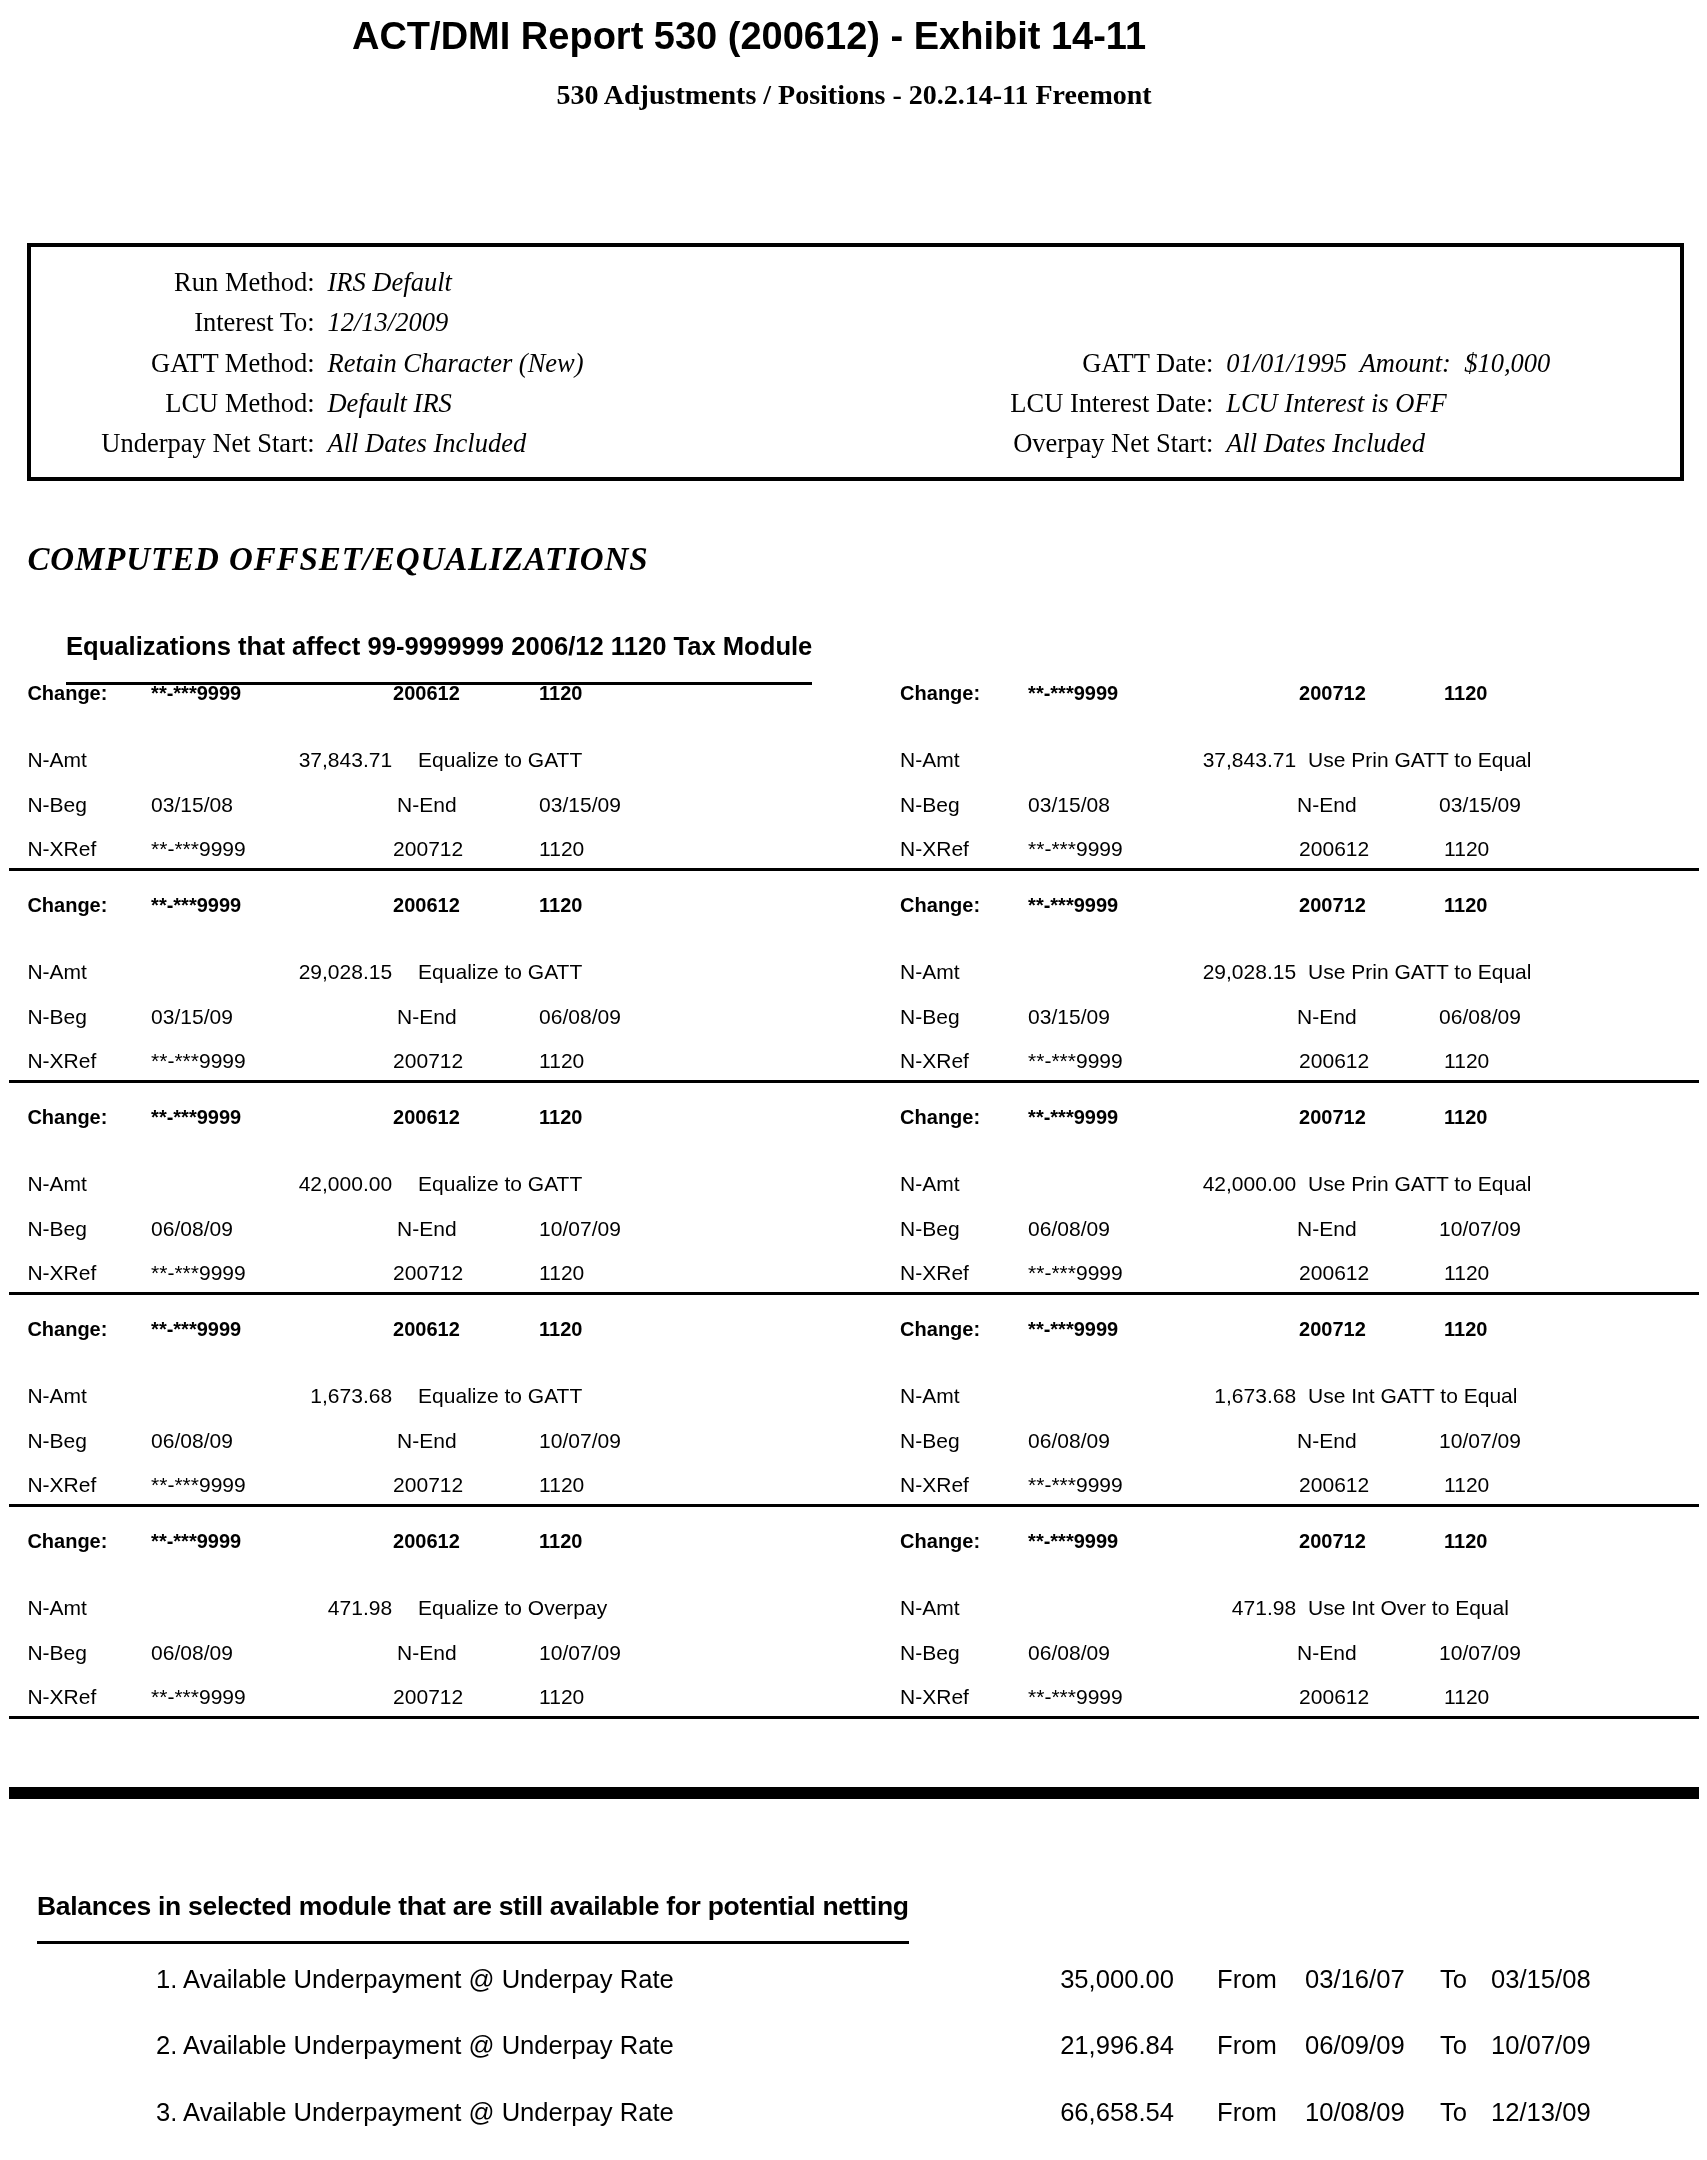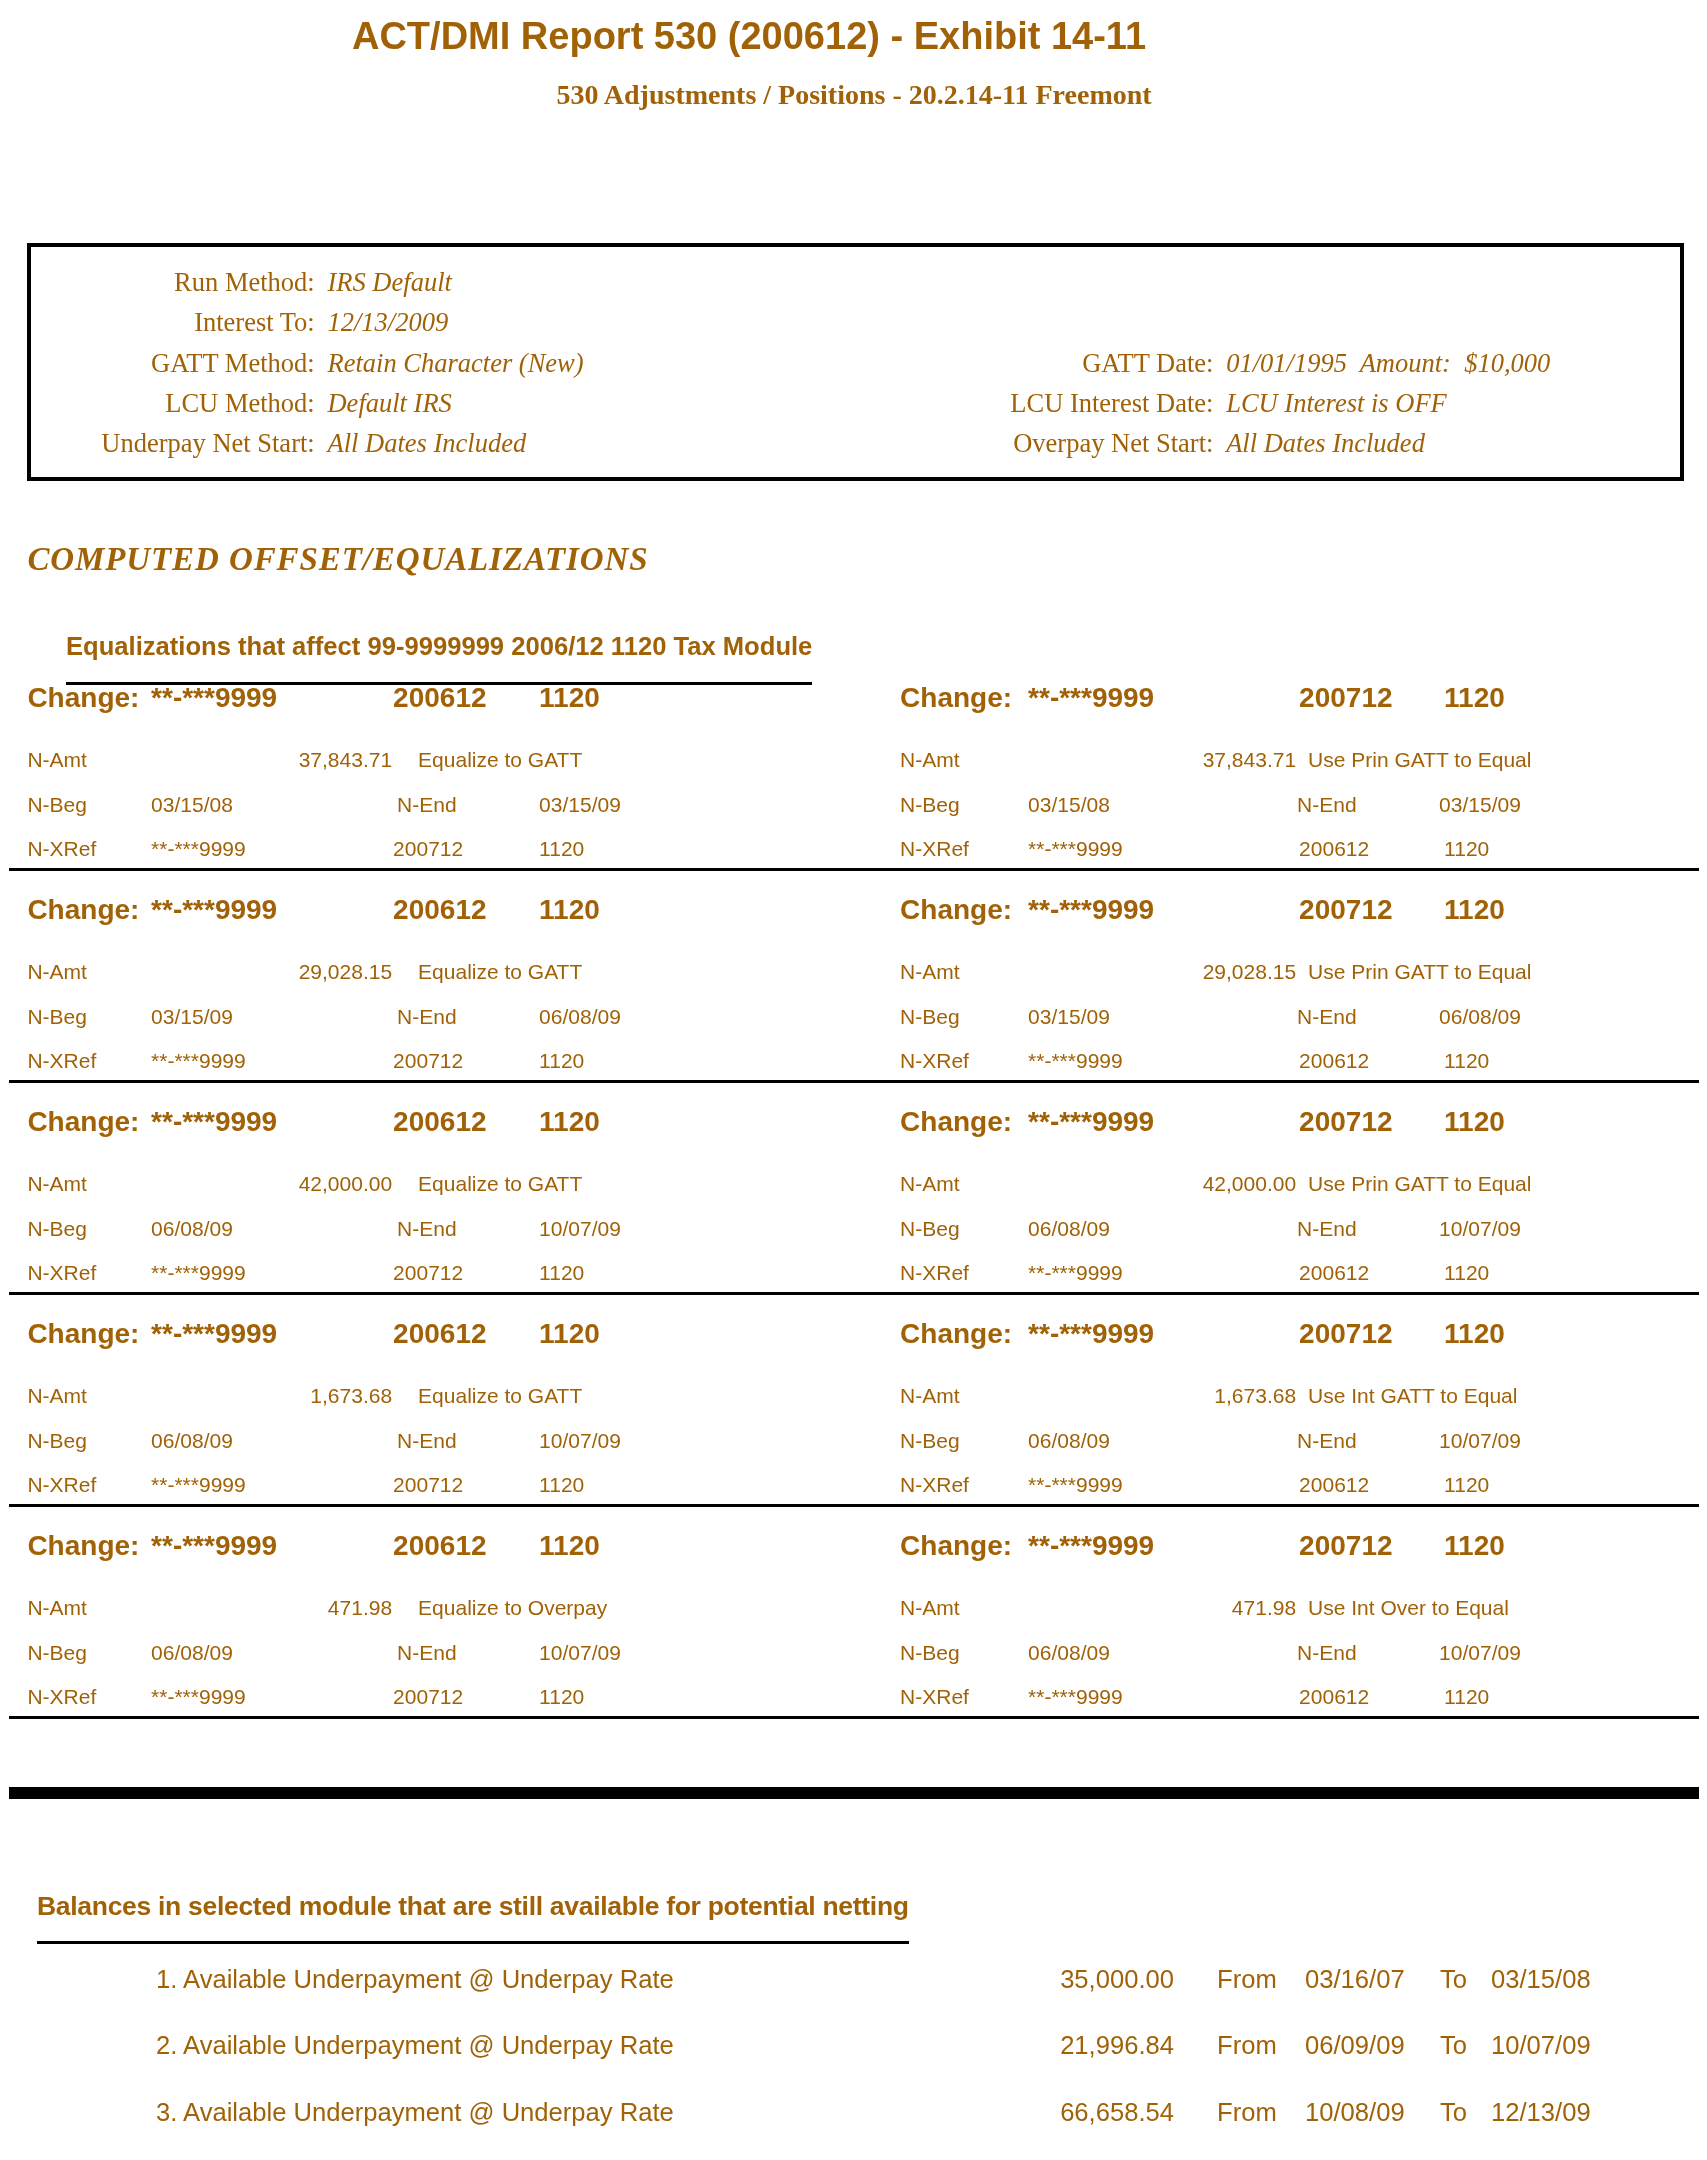--- a/index.html
+++ b/index.html
@@ -1,16 +1,16 @@
 <!DOCTYPE html>
 <html style="font-size:14.6px"><head>
 <meta charset="utf-8">
 <style>
   html,body{margin:0;padding:0;background:#fff;}
-  .page{position:relative;width:1708px;height:2160px;background:#fff;color:#a16207;
+  .page{position:relative;width:1708px;height:2160px;background:#fff;color:#000000;
         font-family:"Liberation Sans",sans-serif;overflow:hidden;}
   
   .t1{position:absolute;top:14.6px;left:0;width:100%;text-align:center;
       font:bold 38px "Liberation Sans",sans-serif;transform:translateX(-105px);}
   .t2{position:absolute;top:79px;left:0;width:100%;text-align:center;
       font:bold 28px "Liberation Serif",serif;}
   .t3{position:absolute;top:133px;left:0;width:100%;text-align:center;
       font:28px "Liberation Serif",serif;white-space:pre;}
   
   .pbox{position:absolute;top:243px;left:27.4px;width:1649px;height:230px;border:4.6px solid #000;}
@@ -21,21 +21,21 @@
   .prlab{display:inline-block;width:574px;text-align:right;}
   .pval{margin-left:12.8px;white-space:pre;font-style:italic;}
   
   .sec-h{position:absolute;top:541px;left:27.4px;
          font:italic bold 33px "Liberation Serif",serif;letter-spacing:0.9px;}
   .sub-h{position:absolute;top:632px;left:66px;font:bold 25.6px "Liberation Sans",sans-serif;
          border-bottom:3.7px solid #000;padding-bottom:21px;}
   
   .pair{position:absolute;left:9.1px;width:1690px;height:208px;border-bottom:3.7px solid #000;}
   .pair span{position:absolute;white-space:pre;}
-  .h{top:22px;font-weight:bold;font-size:28px;}
+  .h{top:22px;font-weight:bold;font-size:20px;}
   .d{font-size:21px;}
   .r1{top:88px;}.r2{top:133px;}.r3{top:177px;}
   .la{left:18.3px;}.lb{left:142px;}.lc{left:384px;}.ld{left:530px;}
   .lamt{left:91px;width:292px;text-align:right;}
   .ldesc{left:409px;}
   .lne{left:388px;}.lend{left:530px;}
   .ra{left:891px;}.rb{left:1019px;}.rc{left:1290px;}.rd{left:1435px;}
   .ramt{left:996px;width:291px;text-align:right;}
   .rdesc{left:1299px;}
   .rne{left:1288px;}.rend{left:1430px;}

